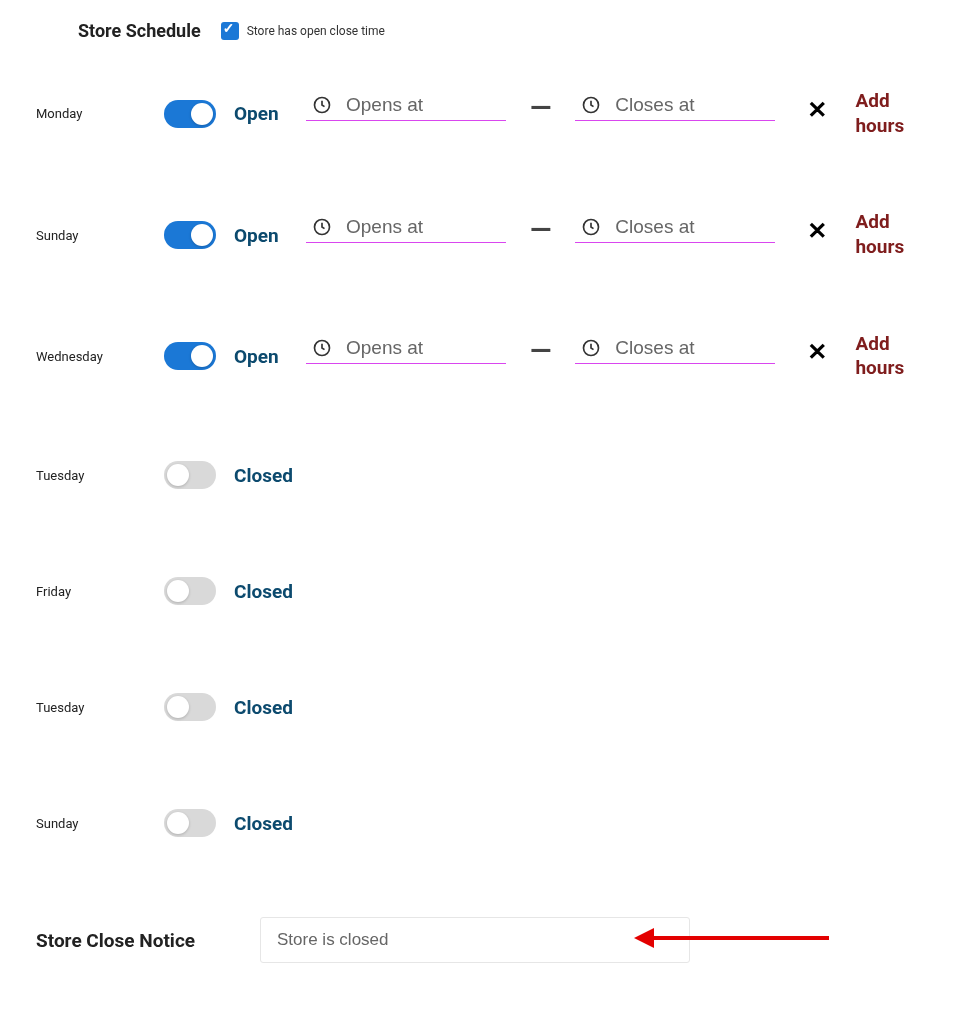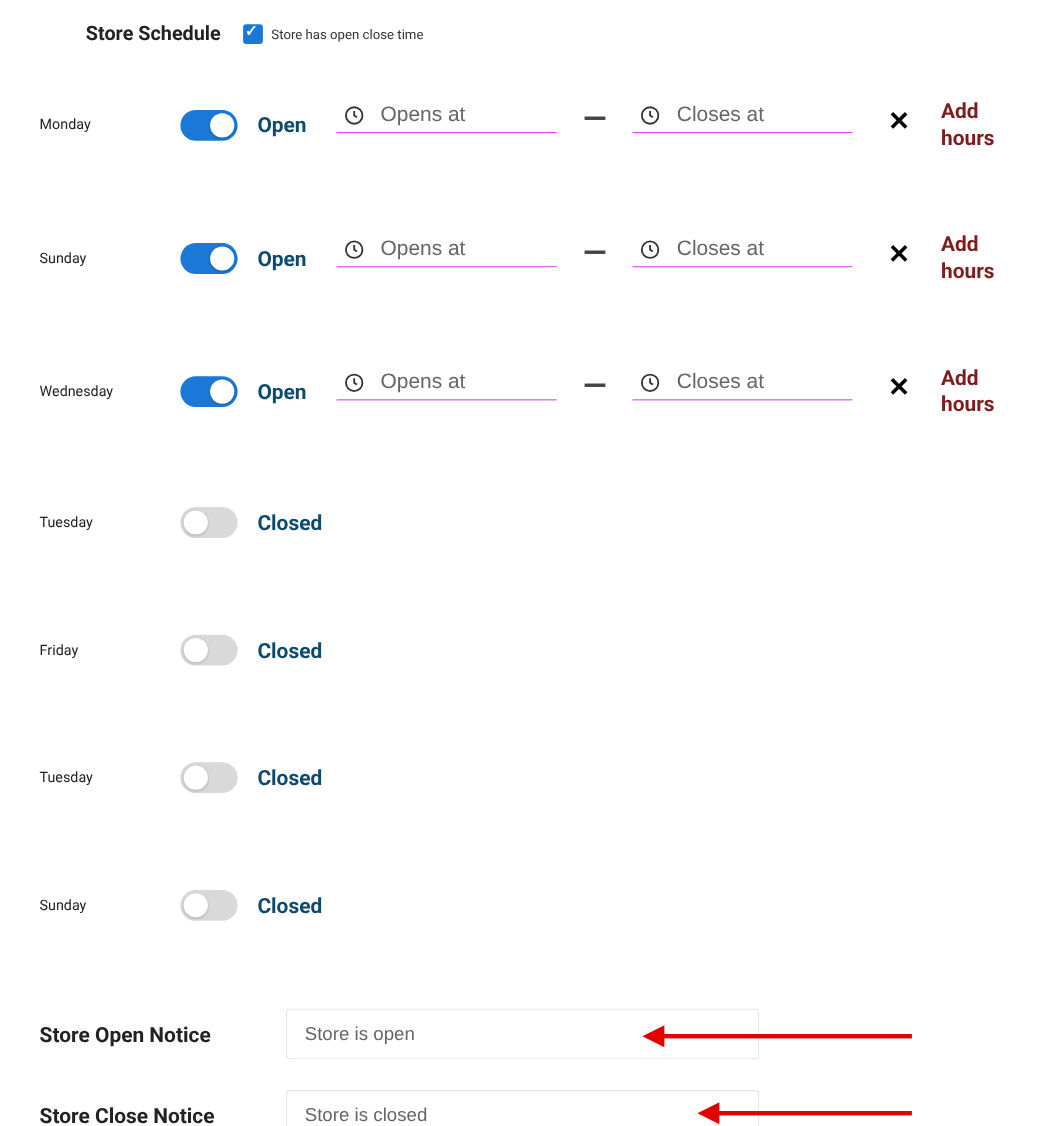--- a/index.html
+++ b/index.html
@@ -294,22 +294,17 @@
     <span class="day-name">Sunday</span>
     <div class="toggle off">
       <div class="toggle-knob"></div>
     </div>
     <span class="status-label">Closed</span>
   </div>
   </div>
 
 <div class="notice-section">
   <div class="notice-row">
-    <span class="notice-label">Store Open Notice</span>
-    <input type="text" class="notice-input" value="Store is open" style="">
-    <div class="arrow a1"></div>
-  </div>
-  <div class="notice-row">
     <span class="notice-label">Store Close Notice</span>
     <input type="text" class="notice-input" value="Store is closed" style="">
     <div class="arrow a2"></div>
   </div>
 </div>
 
 </body></html>

